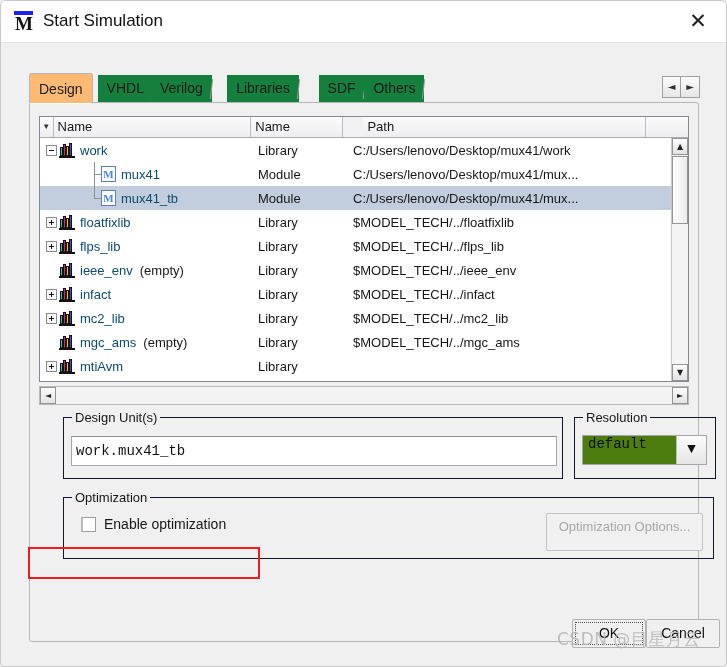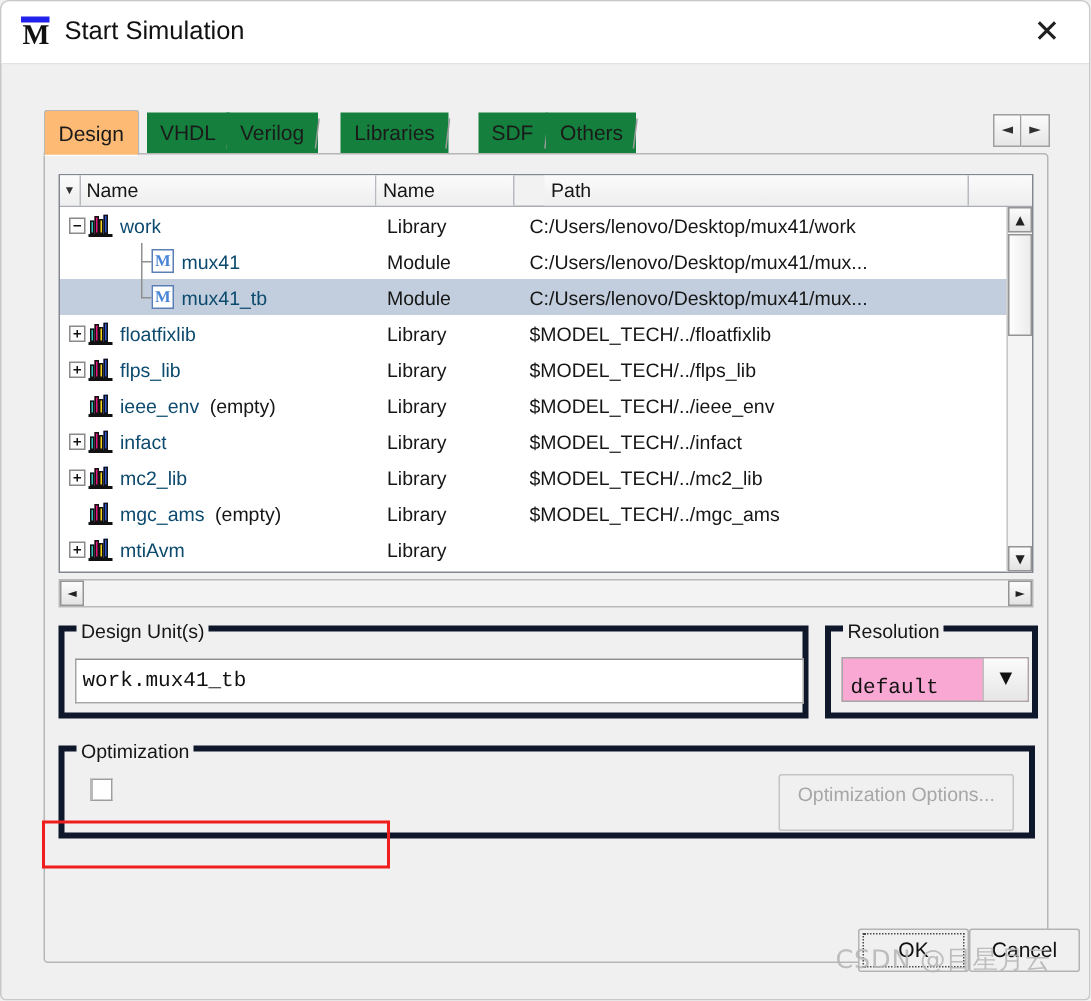--- a/index.html
+++ b/index.html
@@ -358,23 +358,24 @@
     background: #f3f3f3;
     border: 1px solid #b9b9b9;
     box-sizing: border-box;
   }
   #tree-hscroll .sb-btn.left { position: absolute; left: 0; top: 0; height: 17px;}
   #tree-hscroll .sb-btn.right { position: absolute; right: 0; top: 0; height: 17px;}
 
   
   .groupbox {
     position: absolute;
-    border: 4px solid #0f172a;
+    border: 1px solid #0f172a;
     box-sizing: border-box;
     background: transparent;
+    margin-left: 24px;
   }
   .group-title {
     position: absolute;
     top: -8px; left: 8px;
     background: #f0f0f0;
     padding: 0 3px;
     font-size: 13px;
     color: #161616;
     white-space: nowrap;
   }
@@ -391,25 +392,25 @@
     font-size: 14px;
     color: #111;
     padding: 5px 4px;
     outline: none;
   }
   #grp-resolution { left: 520px; top: 314px; width: 142px; height: 62px; }
   #res-combo {
     position: absolute;
     left: 7px; top: 17px;
     width: 125px; height: 30px;
-    background: #f9a8d4;
+    background: #4d7c0f;
     border: 1px solid #a6a6a6;
     box-sizing: border-box;
     display: flex;
-    align-items: flex-end;
+    align-items: flex-start;
     cursor: pointer;
   }
   #res-value {
     flex: 1;
     padding-left: 5px;
     font-family: "Liberation Mono", monospace;
     font-size: 14px;
     color: #111;
   }
   #res-arrow {
@@ -704,20 +705,21 @@
         <div id="res-combo">
           <div id="res-value">default</div>
           <div id="res-arrow">▼</div>
         </div>
       </div>
 
       <div class="groupbox" id="grp-optimization">
         <div class="group-title">Optimization</div>
         <div id="opt-check-area">
           <div id="opt-checkbox"></div>
+          <div id="opt-label">Enable optimization</div>
         </div>
         <div id="opt-options-btn">Optimization Options...</div>
       </div>
 
     </div>
   </div>
 
   <div id="red-annotation"></div>
 
   <div id="footer">

